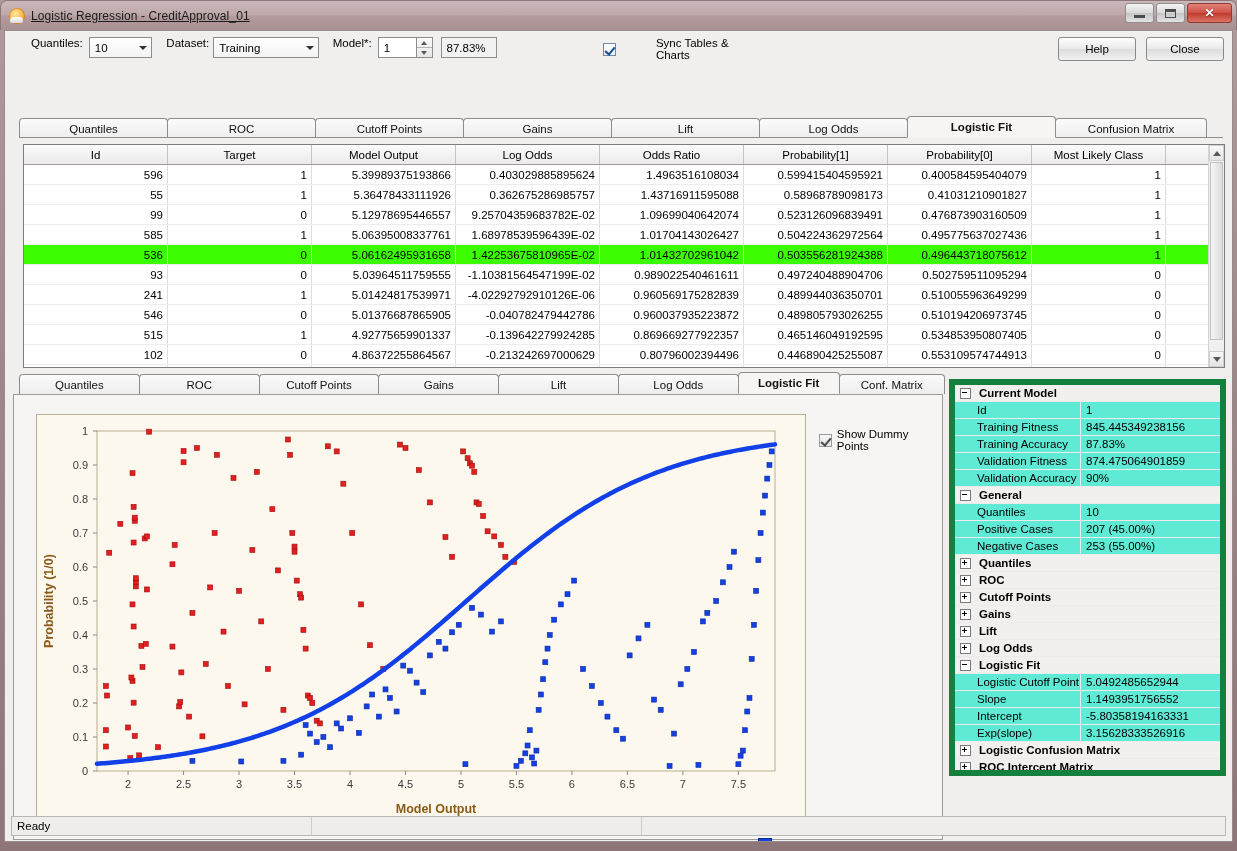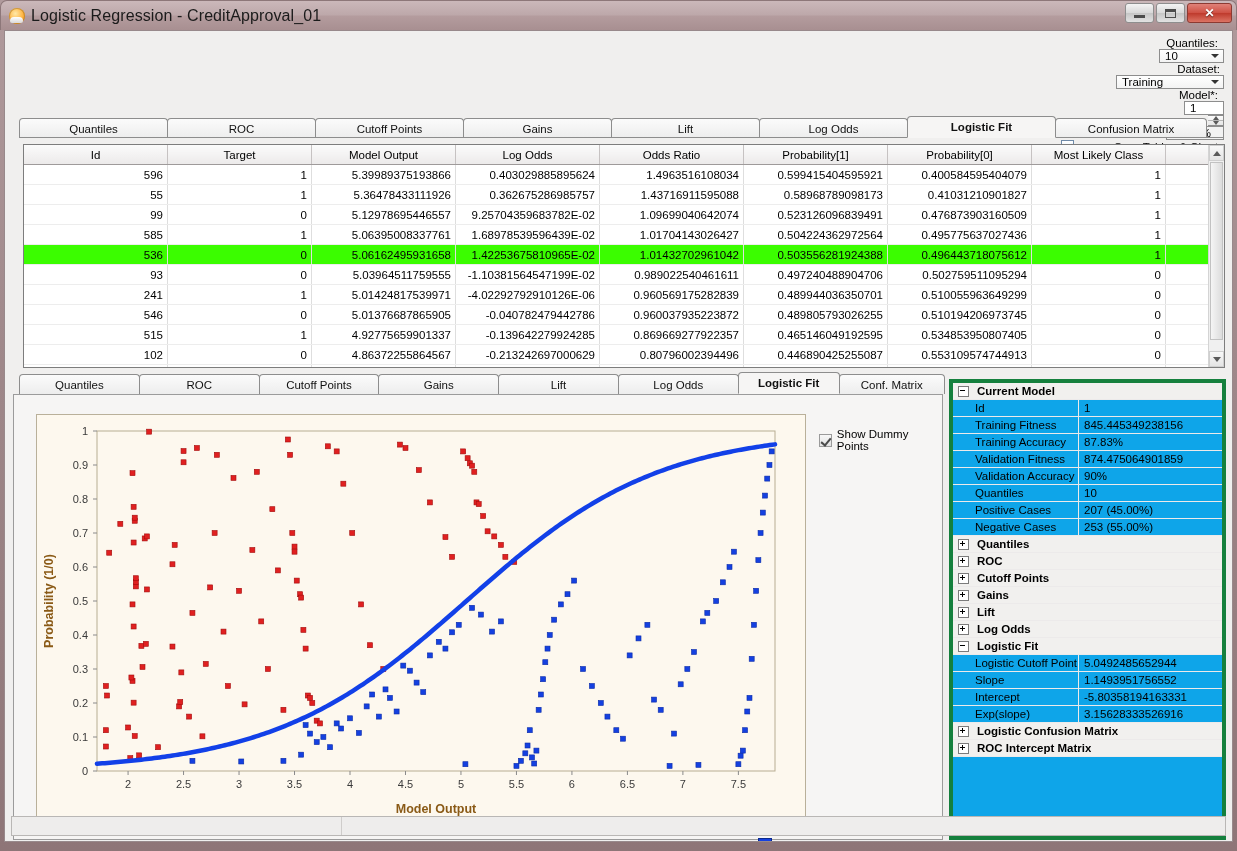--- a/index.html
+++ b/index.html
@@ -45,24 +45,25 @@
   }
   .title-icon::after {
     content: "";
     position: absolute;
     left: 1px; bottom: 1px;
     width: 13px; height: 6px;
     border-radius: 6px 6px 3px 3px;
     background: linear-gradient(180deg,#ffffff 0%, #d9d9d9 100%);
   }
   .title-text {
-    font-size: 16px;
+    font-size: 12px;
     color: #1b1b1b;
     letter-spacing: .1px;
     white-space: nowrap;
+    text-decoration: underline;
   }
   .win-buttons {
     position: absolute;
     right: 4px; top: 2px;
     display: flex;
     gap: 2px;
   }
   .win-btn {
     width: 29px; height: 20px;
     border: 1px solid #8e8e8e;
@@ -104,22 +105,21 @@
     overflow: hidden;
   }
 
   
   .toolbar {
     position: absolute;
     left: 8px; top: 6px; right: 8px;
     height: 42px;
     background: #f0efee;
     display: flex;
-    align-items: flex-end;
-    flex-direction: column;
+    align-items: flex-start;
   }
   .lbl { font-size: 11.5px; color: #000; }
   .combo {
     height: 21px;
     border: 1px solid #8d8d8d;
     background: linear-gradient(180deg,#ffffff 0%, #f3f3f3 100%);
     display: inline-flex;
     align-items: center;
     box-sizing: border-box;
     position: relative;
@@ -324,23 +324,23 @@
   }
   .legend-row { display: flex; align-items: center; gap: 6px; margin-bottom: 4px; }
   .legend-swatch { width: 12px; height: 12px; border: 1px solid #7a1a1a; }
   .legend-label { font-size: 11px; color: #222; font-weight: bold; }
 
   
   .proppanel {
     position: absolute;
     left: 944px; top: 348px;
     width: 277px;
-    height: 461px;
-    background: #0ea5e9;
-    border: 4px solid #15803d;
+    height: 397px;
+    background: #5eead4;
+    border: 6px solid #15803d;
     box-sizing: border-box;
     overflow: hidden;
     font-size: 11.5px;
   }
   .prop-group, .prop-row {
     display: flex;
     align-items: center;
     height: 17px;
     border-bottom: 1px solid #eceaea;
     box-sizing: border-box;
@@ -944,20 +944,24 @@
           <span class="prop-val">87.83%</span>
         </div>
         <div class="prop-row">
           <span class="prop-name">Validation Fitness</span>
           <span class="prop-val">874.475064901859</span>
         </div>
         <div class="prop-row">
           <span class="prop-name">Validation Accuracy</span>
           <span class="prop-val">90%</span>
         </div>
+        <div class="prop-group">
+          <span class="expander"></span>
+          <span class="prop-name" style="width: auto;">General</span>
+        </div>
         <div class="prop-row">
           <span class="prop-name">Quantiles</span>
           <span class="prop-val">10</span>
         </div>
         <div class="prop-row">
           <span class="prop-name">Positive Cases</span>
           <span class="prop-val">207 (45.00%)</span>
         </div>
         <div class="prop-row">
           <span class="prop-name">Negative Cases</span>
@@ -1011,18 +1015,19 @@
           <span class="expander plus"></span>
           <span class="prop-name" style="width: auto;">Logistic Confusion Matrix</span>
         </div>
         <div class="prop-group">
           <span class="expander plus"></span>
           <span class="prop-name" style="width: auto;">ROC Intercept Matrix</span>
         </div>
       </div>
 
     <div class="statusbar">
+      <div class="status-cell" style="width:300px;">Ready</div>
       <div class="status-cell" style="width:330px;"></div>
       <div class="status-cell" style="flex:1;border-right:none;"></div>
     </div>
 
   </div>
 </div>
 
 </body></html>

